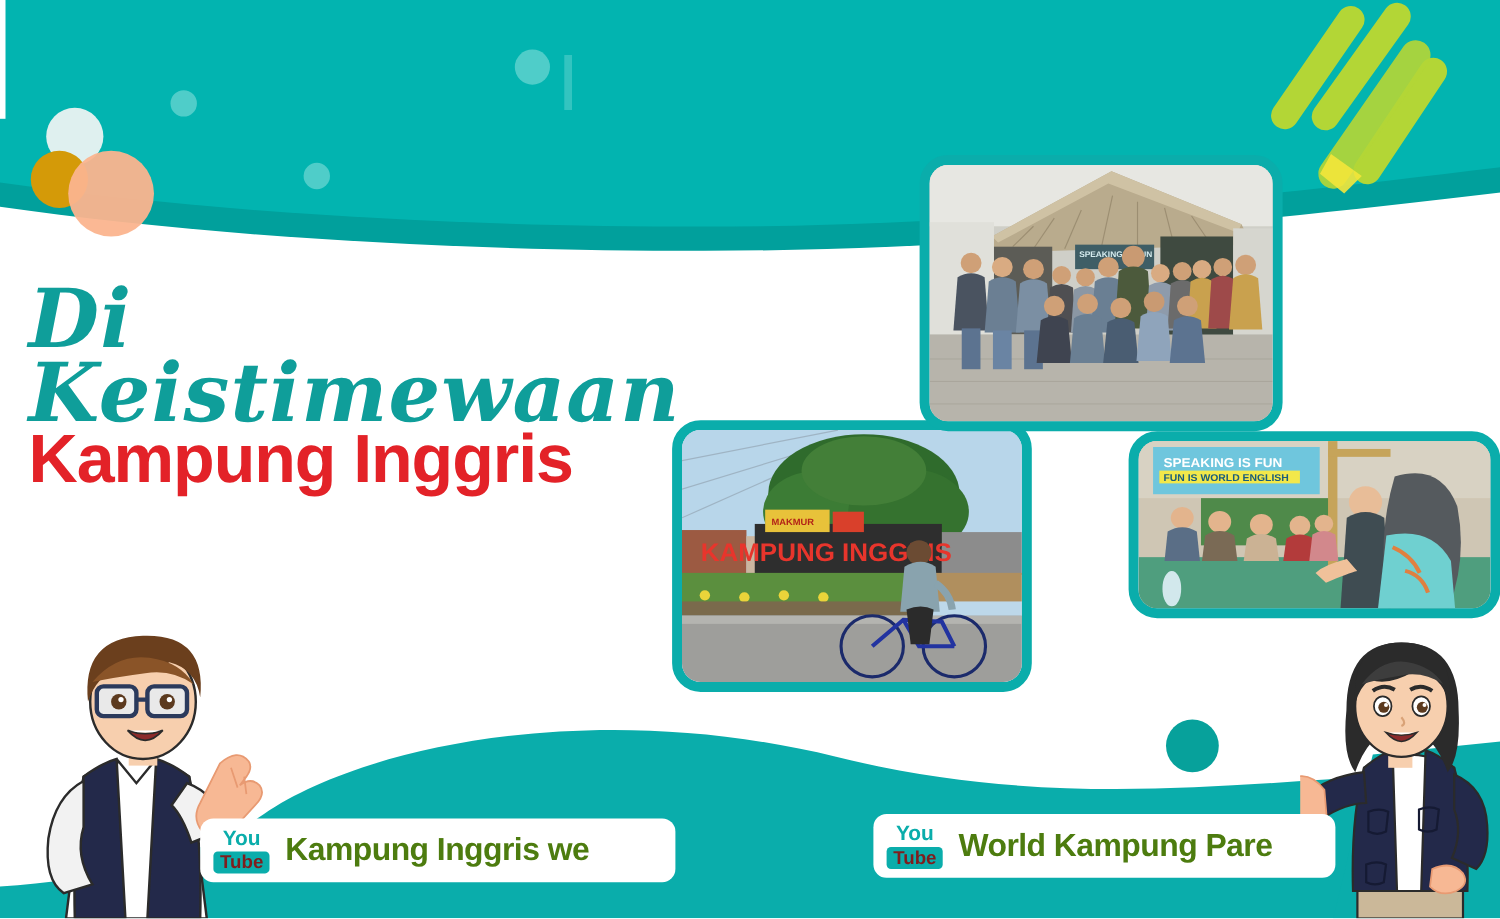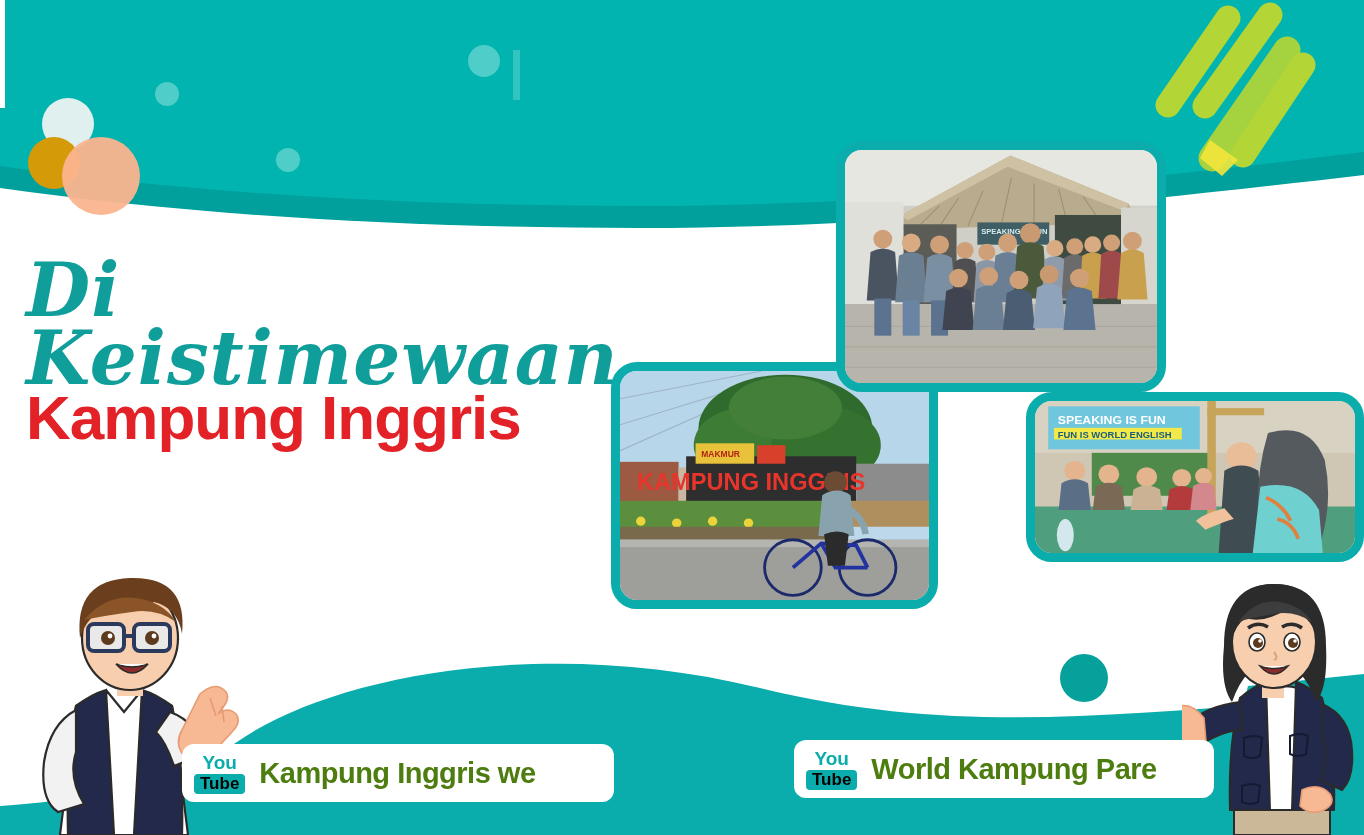--- a/index.html
+++ b/index.html
@@ -69,21 +69,21 @@
     overflow: hidden;
   }
   
   #photo-group {
     left: 836px; top: 141px;
     width: 330px; height: 251px;
     z-index: 6;
   }
   
   #photo-street {
-    left: 611px; top: 362px;
+    left: 611px; top: 382px;
     width: 327px; height: 247px;
     z-index: 5;
   }
   
   #photo-class {
     left: 1026px; top: 392px;
     width: 338px; height: 170px;
     z-index: 4;
   }
   
@@ -110,21 +110,21 @@
   }
   .yt-you {
     color: #0aadab;
     font-weight: bold;
     font-size: 19px;
     font-family: "Liberation Sans", sans-serif;
     letter-spacing: 0px;
   }
   .yt-tube {
     background: #0aadab;
-    color: #000000;
+    color: #7f1d1d;
     font-weight: bold;
     font-size: 17px;
     font-family: "Liberation Sans", sans-serif;
     border-radius: 4px;
     padding: 1px 6px 2px 6px;
     margin-top: 2px;
   }
   .yt-text {
     color: #4d7c0f;
     font-weight: bold;

